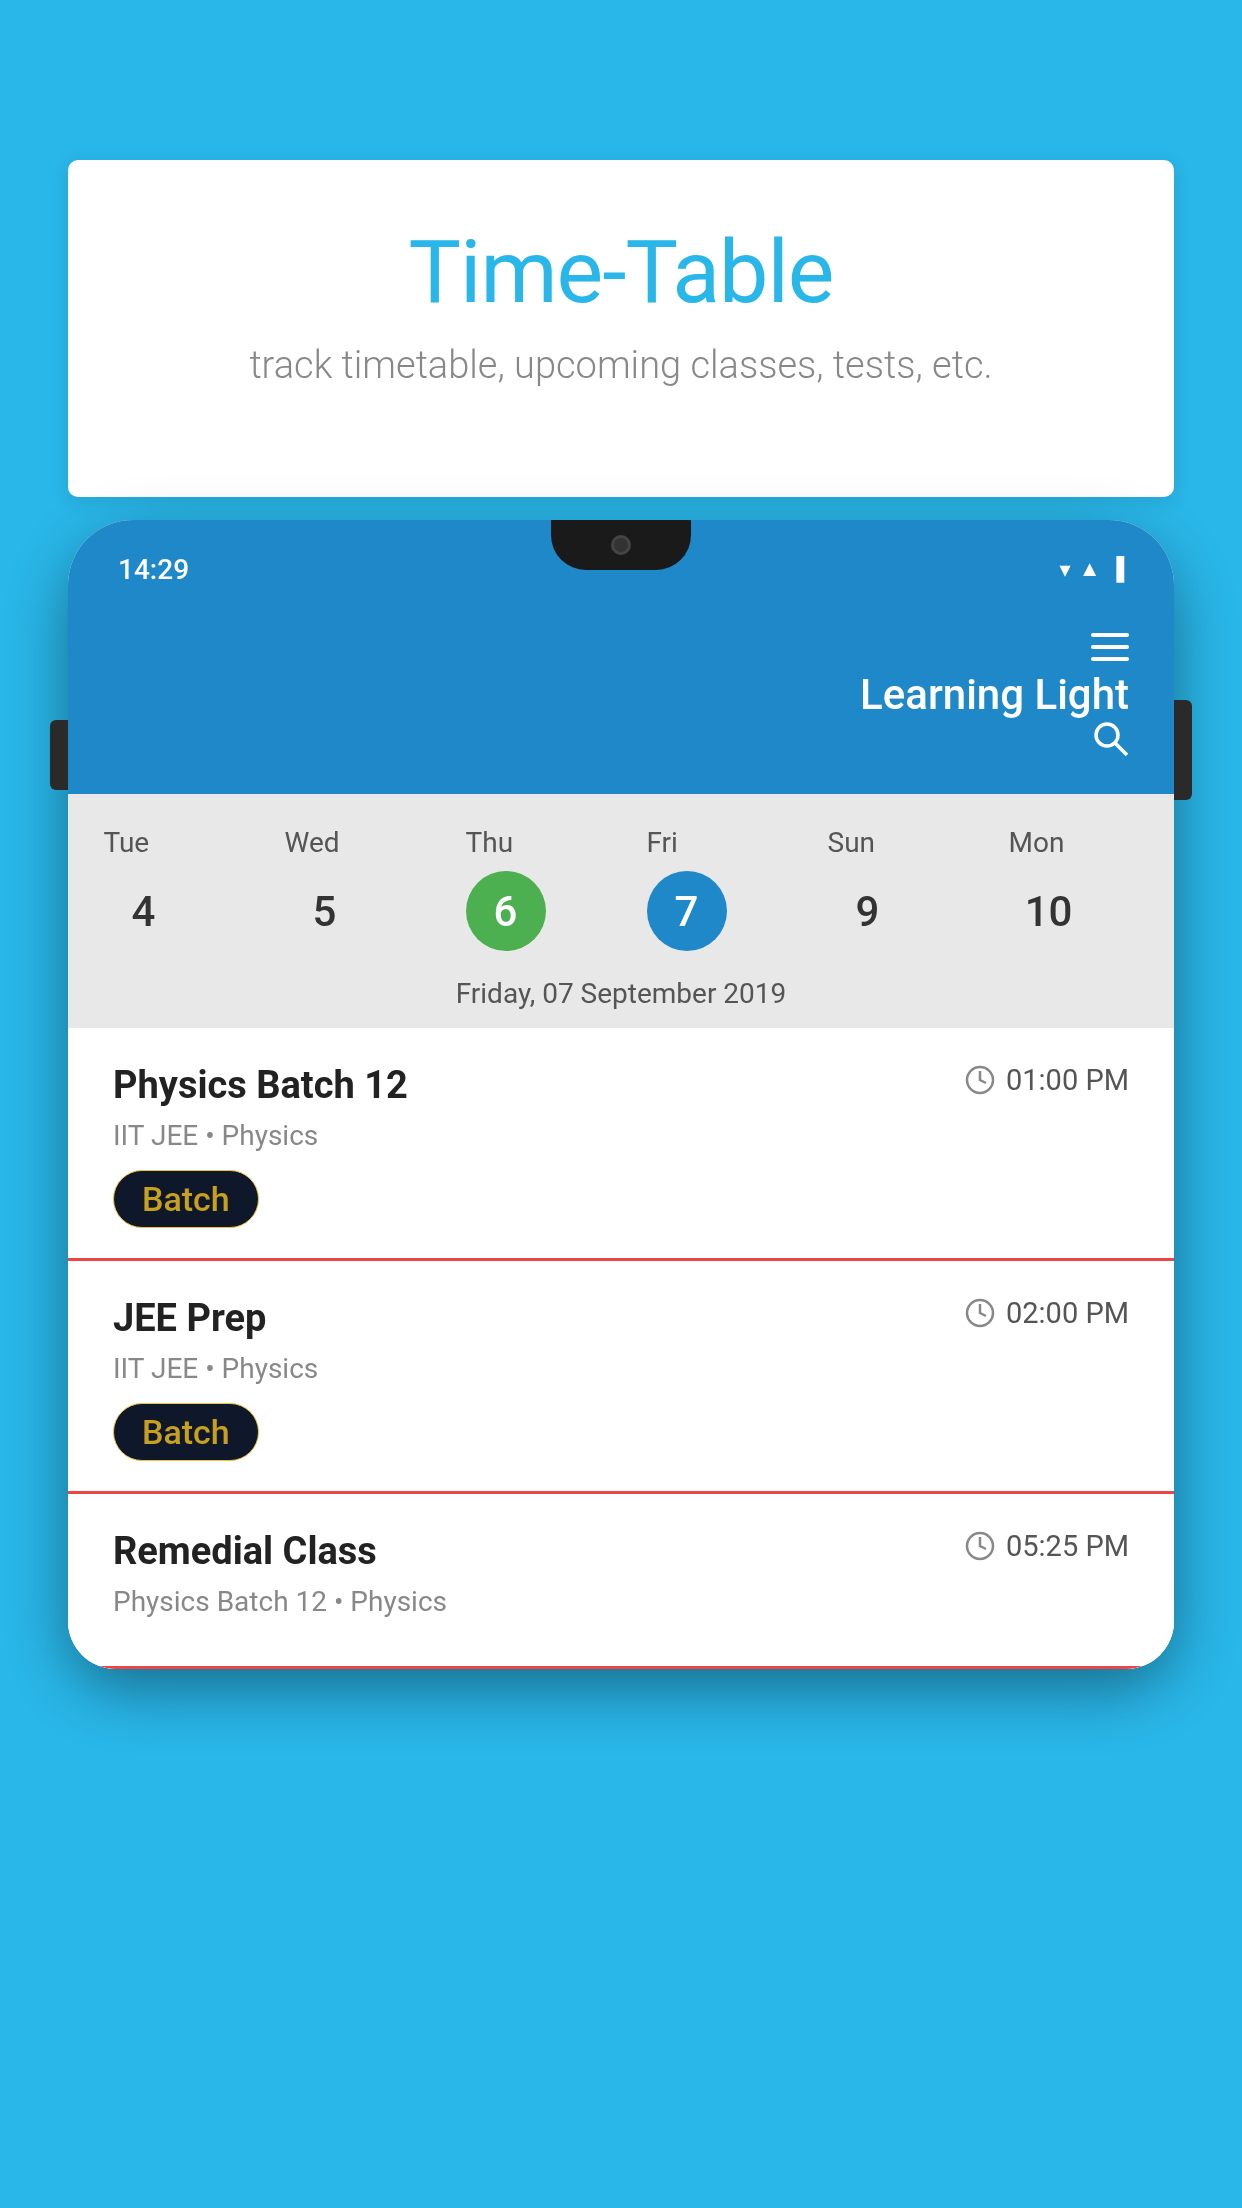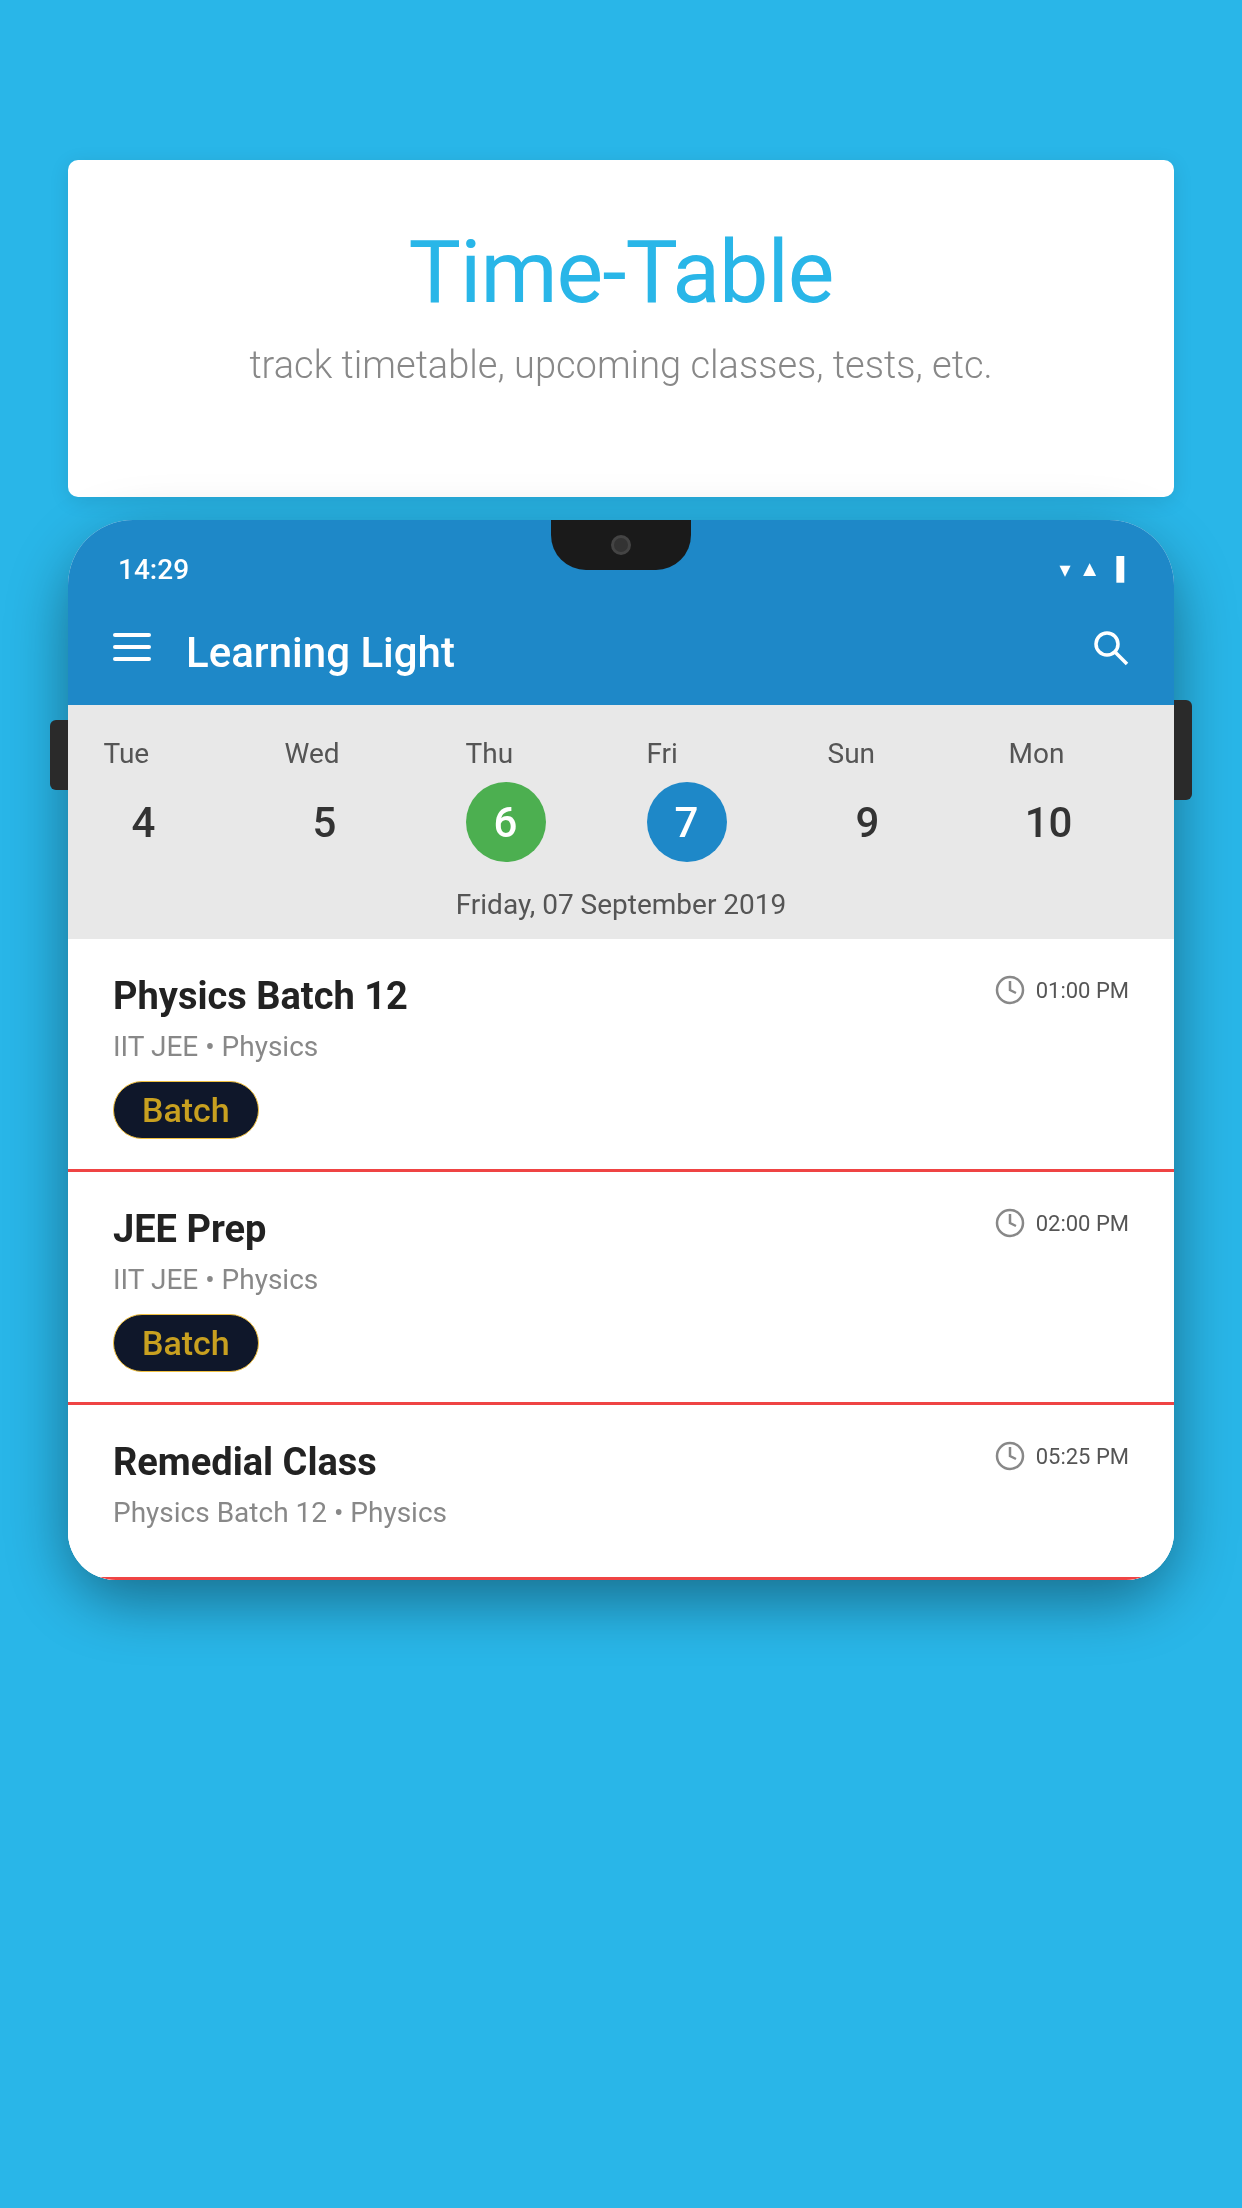--- a/index.html
+++ b/index.html
@@ -150,23 +150,23 @@
 
     .status-icon {
       color: white;
       font-size: 22px;
     }
 
     
     .app-header {
       background: #1e88c8;
       display: flex;
-      align-items: flex-start;
+      align-items: flex-end;
       padding: 28px 45px;
-      gap: 35px;
+      flex-direction: column;
     }
 
     .hamburger-icon {
       color: white;
       font-size: 36px;
       cursor: pointer;
     }
 
     .app-title {
       color: white;
@@ -259,21 +259,21 @@
       font-size: 38px;
       font-weight: 700;
       color: #222;
     }
 
     .schedule-time {
       display: flex;
       align-items: center;
       gap: 10px;
       color: #555;
-      font-size: 22px;
+      font-size: 29px;
     }
 
     .clock-icon-svg {
       width: 32px;
       height: 32px;
       flex-shrink: 0;
     }
 
     .schedule-subtitle {
       font-size: 28px;

